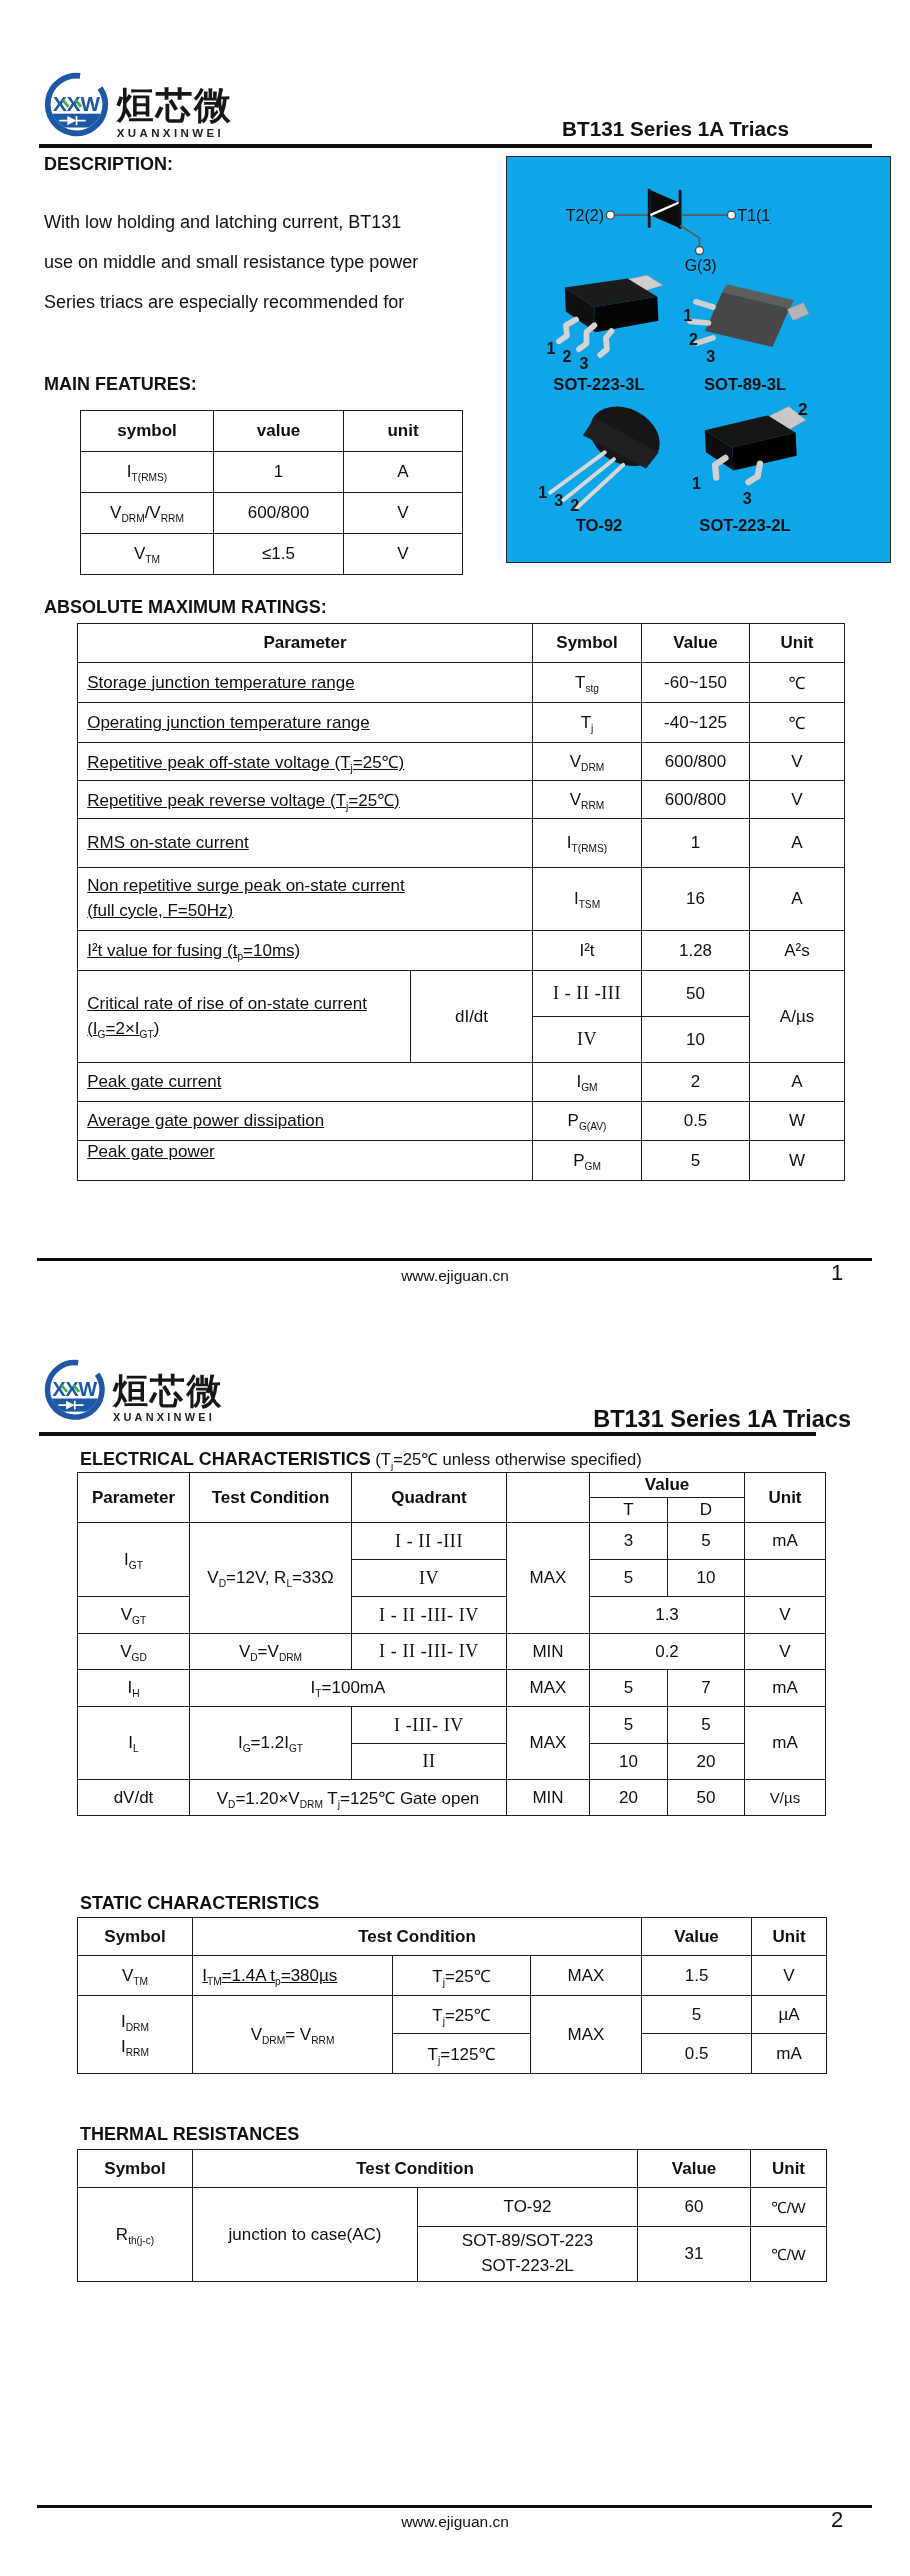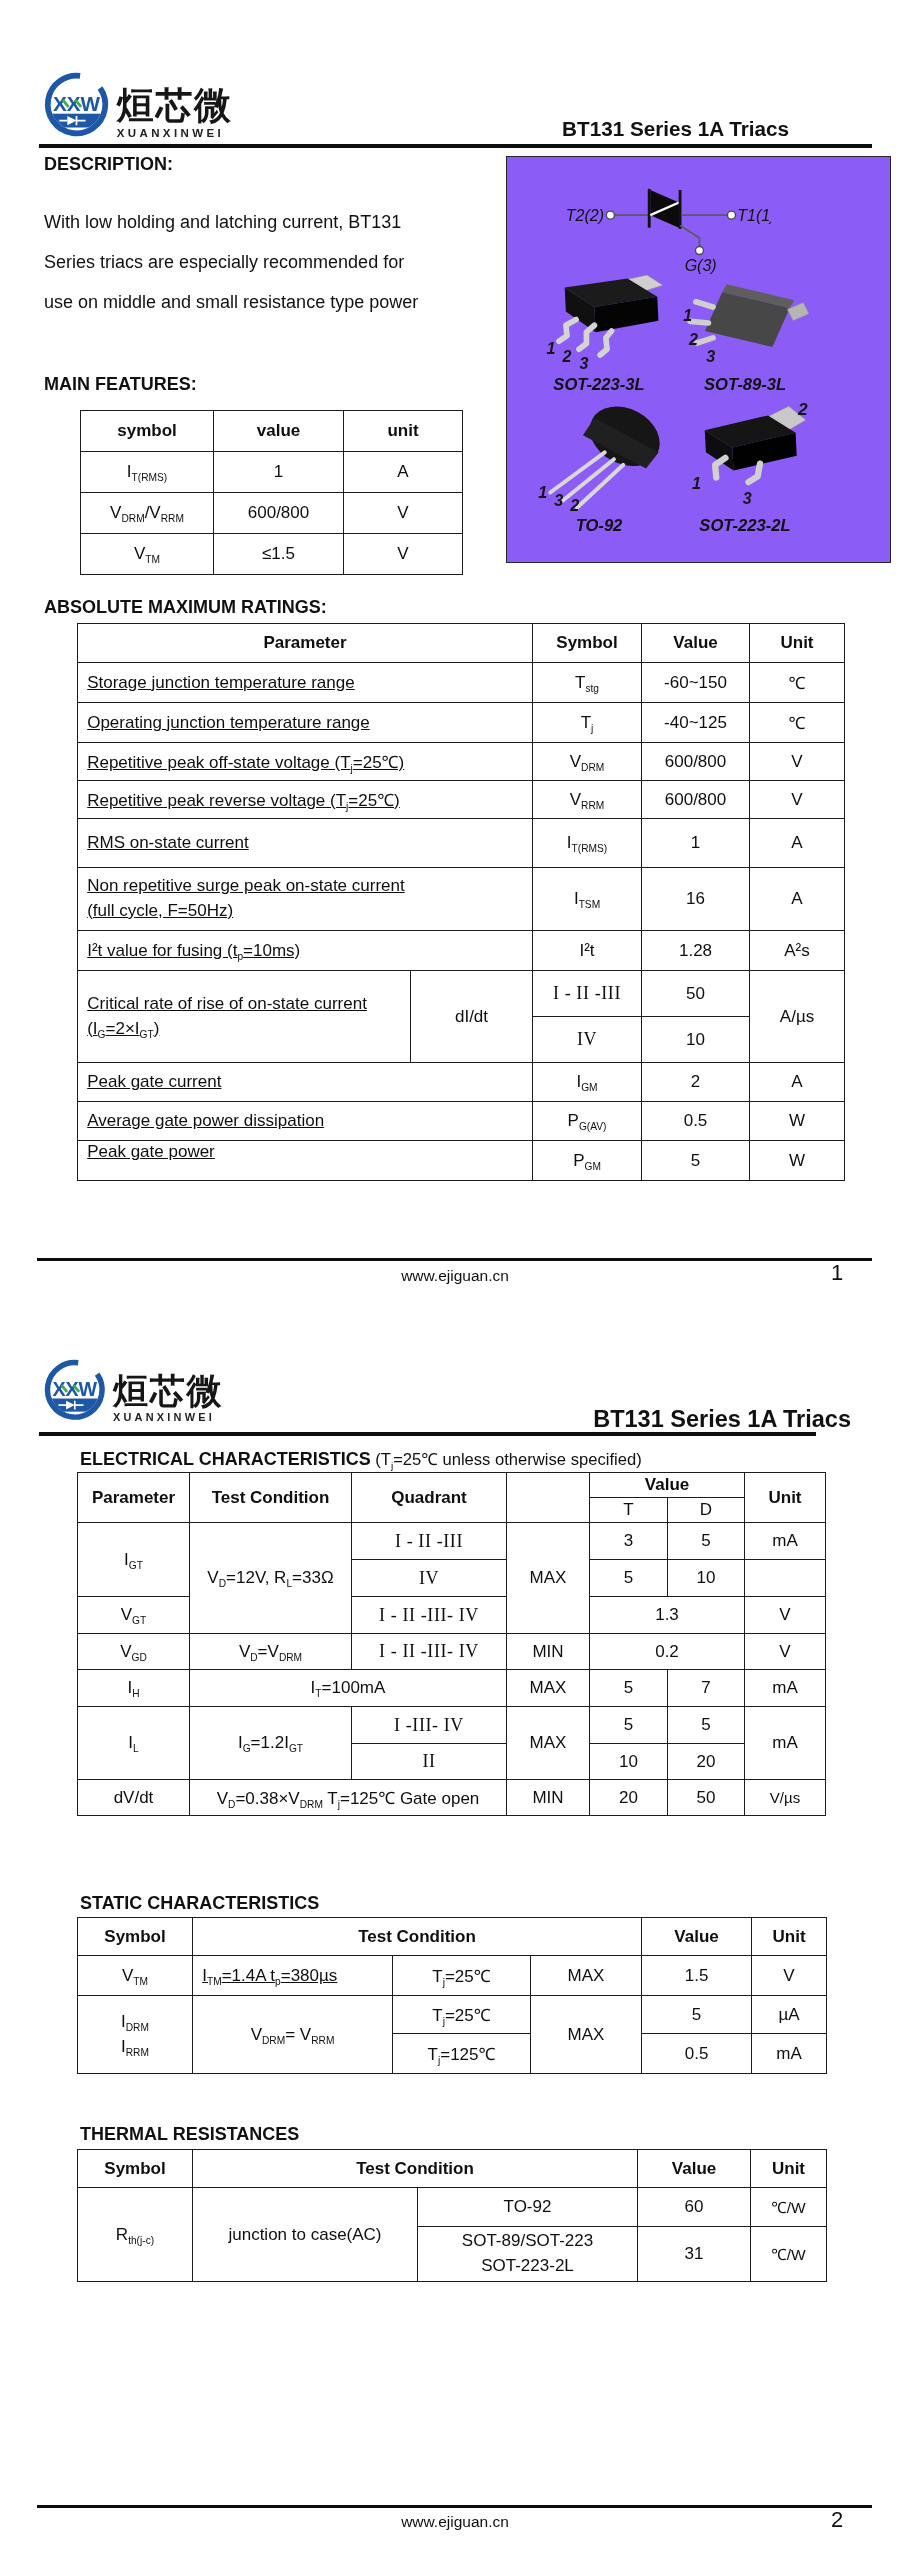--- a/index.html
+++ b/index.html
@@ -24,21 +24,21 @@
   table{border-collapse:collapse;position:absolute;table-layout:fixed;background:#fff;}
   table,td{border:1.1px solid #1c1c1c;}
   table{border-width:1.7px;}
   td{font-size:17px;text-align:center;vertical-align:middle;padding:1.1px 3.4px;color:#0f0f0f;}
   td.hd{font-weight:bold;}
   td.left{text-align:left;padding-left:9.2px;text-decoration:underline;}
   td.serif{font-family:"Liberation Serif", serif;font-size:18px;letter-spacing:0.6px;}
   sub{font-size:0.6em;line-height:0;}
   .two-line{line-height:1.45;}
   
-  .pkgbox{position:absolute;border:1.1px solid #262626;background:#8b5cf6;font-style:italic;}
+  .pkgbox{position:absolute;border:1.1px solid #262626;background:#0ea5e9;}
   .fig{position:absolute;text-align:center;}
   .figcap{font-size:16.6px;font-weight:bold;margin-top:2.3px;}
   svg text{font-family:"Liberation Sans", sans-serif;}
   .symtext{font-size:28px;fill:#111;}
   .pintext{font-size:28px;font-weight:bold;fill:#161616;}
   
   .furl{position:absolute;left:0;width:910px;text-align:center;font-size:15.5px;color:#101010;}
   .fpage{position:absolute;font-size:22px;color:#101010;}
 </style>
 </head>
@@ -72,22 +72,22 @@
       <div class="logo-en">XUANXINWEI</div>
     </div>
   </div>
 
   <div class="page-title" style="right:161px;top:117px;font-size:20.7px">BT131 Series 1A Triacs</div>
   <div class="rule" style="left:39px;top:144px;width:833px;height:4px"></div>
 
   <div class="sec-heading" style="left:44px;top:154px">DESCRIPTION:</div>
   <div class="desc-lines" style="left:44px;top:202px">
     <div>With low holding and latching current, BT131</div>
+    <div>use on middle and small resistance type power</div>
     <div>Series triacs are especially recommended for</div>
-    <div>use on middle and small resistance type power</div>
   </div>
 
   <div class="sec-heading" style="left:44px;top:374px">MAIN FEATURES:</div>
   <table style="left:80px;top:410px;width:383px">
     <colgroup>
         <col style="width:133px">
         <col style="width:130px">
         <col style="width:119px">
       </colgroup>
     <tbody>
@@ -405,21 +405,21 @@
       <td>5</td>
       <td rowspan="2">mA</td>
     </tr>
     <tr style="height:36px">
       <td class="serif">II</td>
       <td>10</td>
       <td>20</td>
     </tr>
     <tr style="height:36px">
       <td><span>dV/dt</span></td>
-      <td colspan="2"><span>V</span><sub>D</sub><span>=0.38×V</span><sub>DRM</sub><span>  T</span><sub>j</sub><span>=125℃  Gate open</span></td>
+      <td colspan="2"><span>V</span><sub>D</sub><span>=1.20×V</span><sub>DRM</sub><span>  T</span><sub>j</sub><span>=125℃  Gate open</span></td>
       <td>MIN</td>
       <td>20</td>
       <td>50</td>
       <td style="font-size:15px">V/µs</td>
     </tr>
   </tbody>
     </table>
 
   <div class="sec-heading" style="left:80px;top:605px">STATIC CHARACTERISTICS</div>
   <table style="left:77px;top:629px;width:749px">

